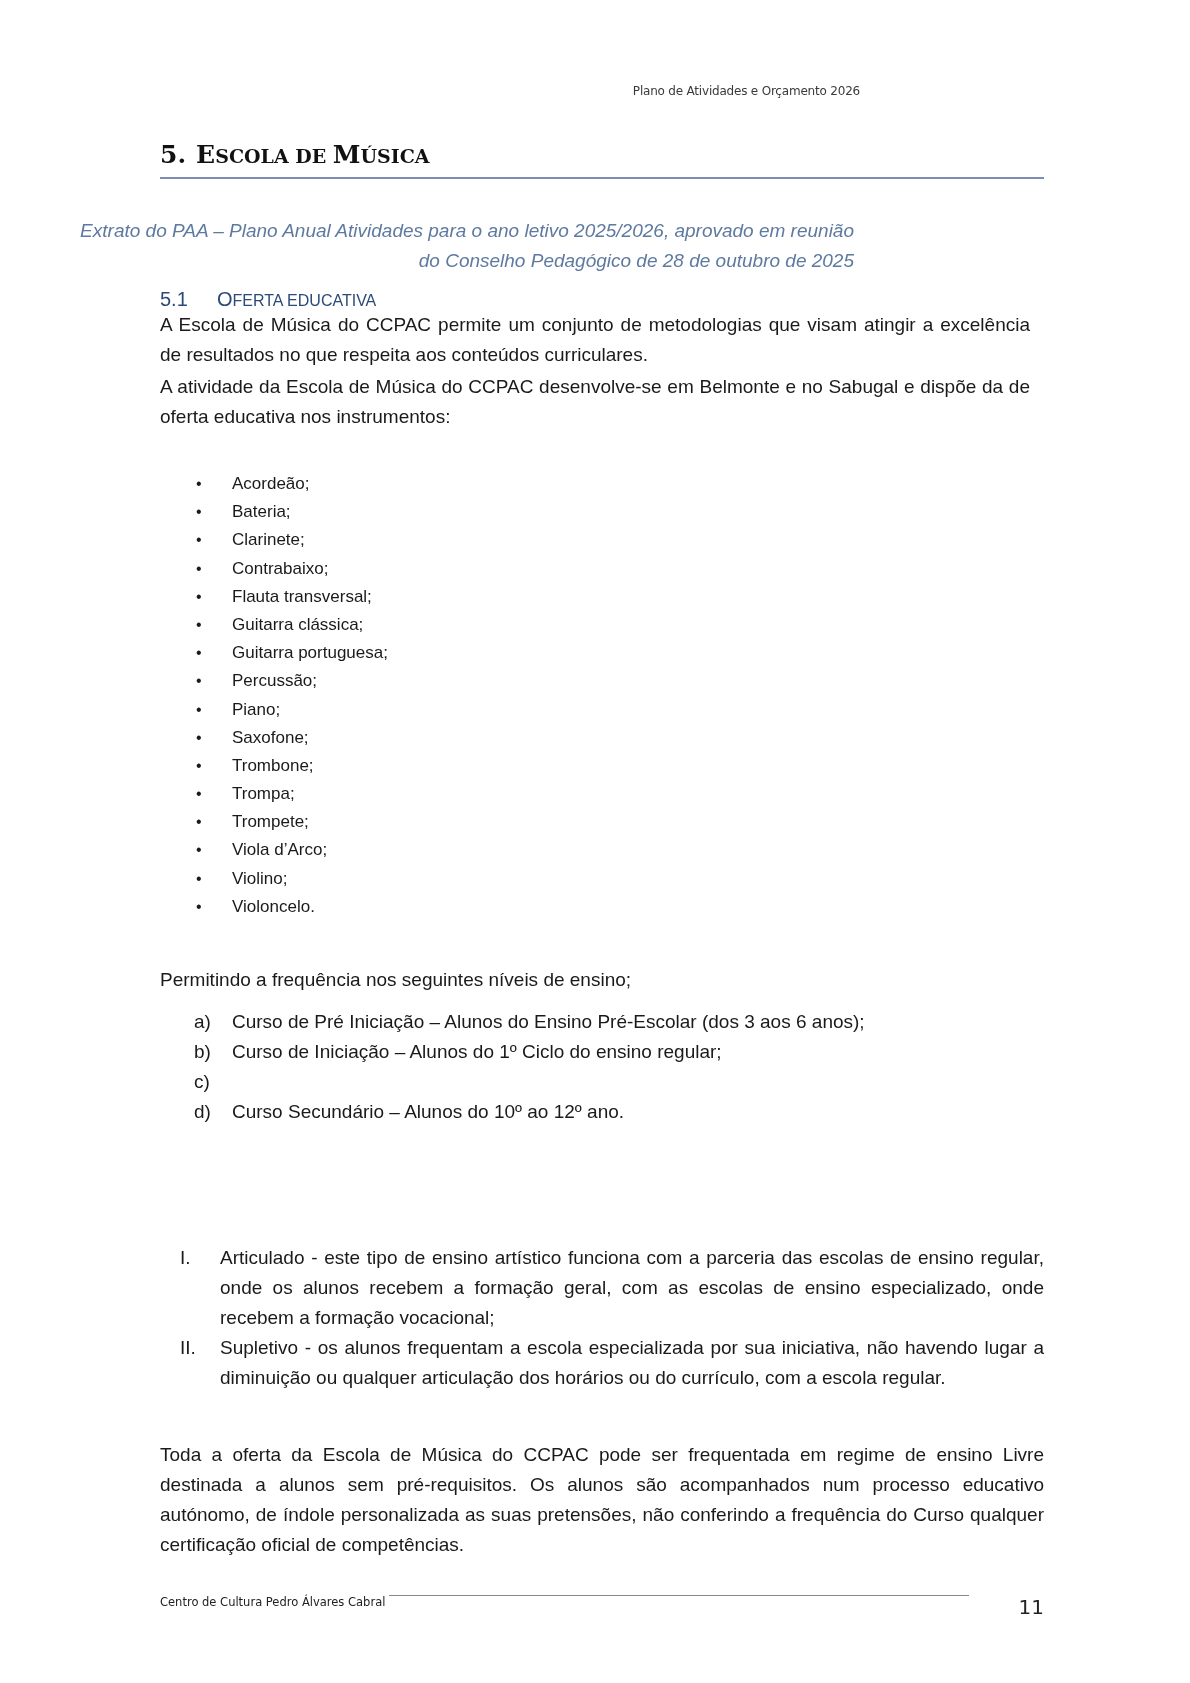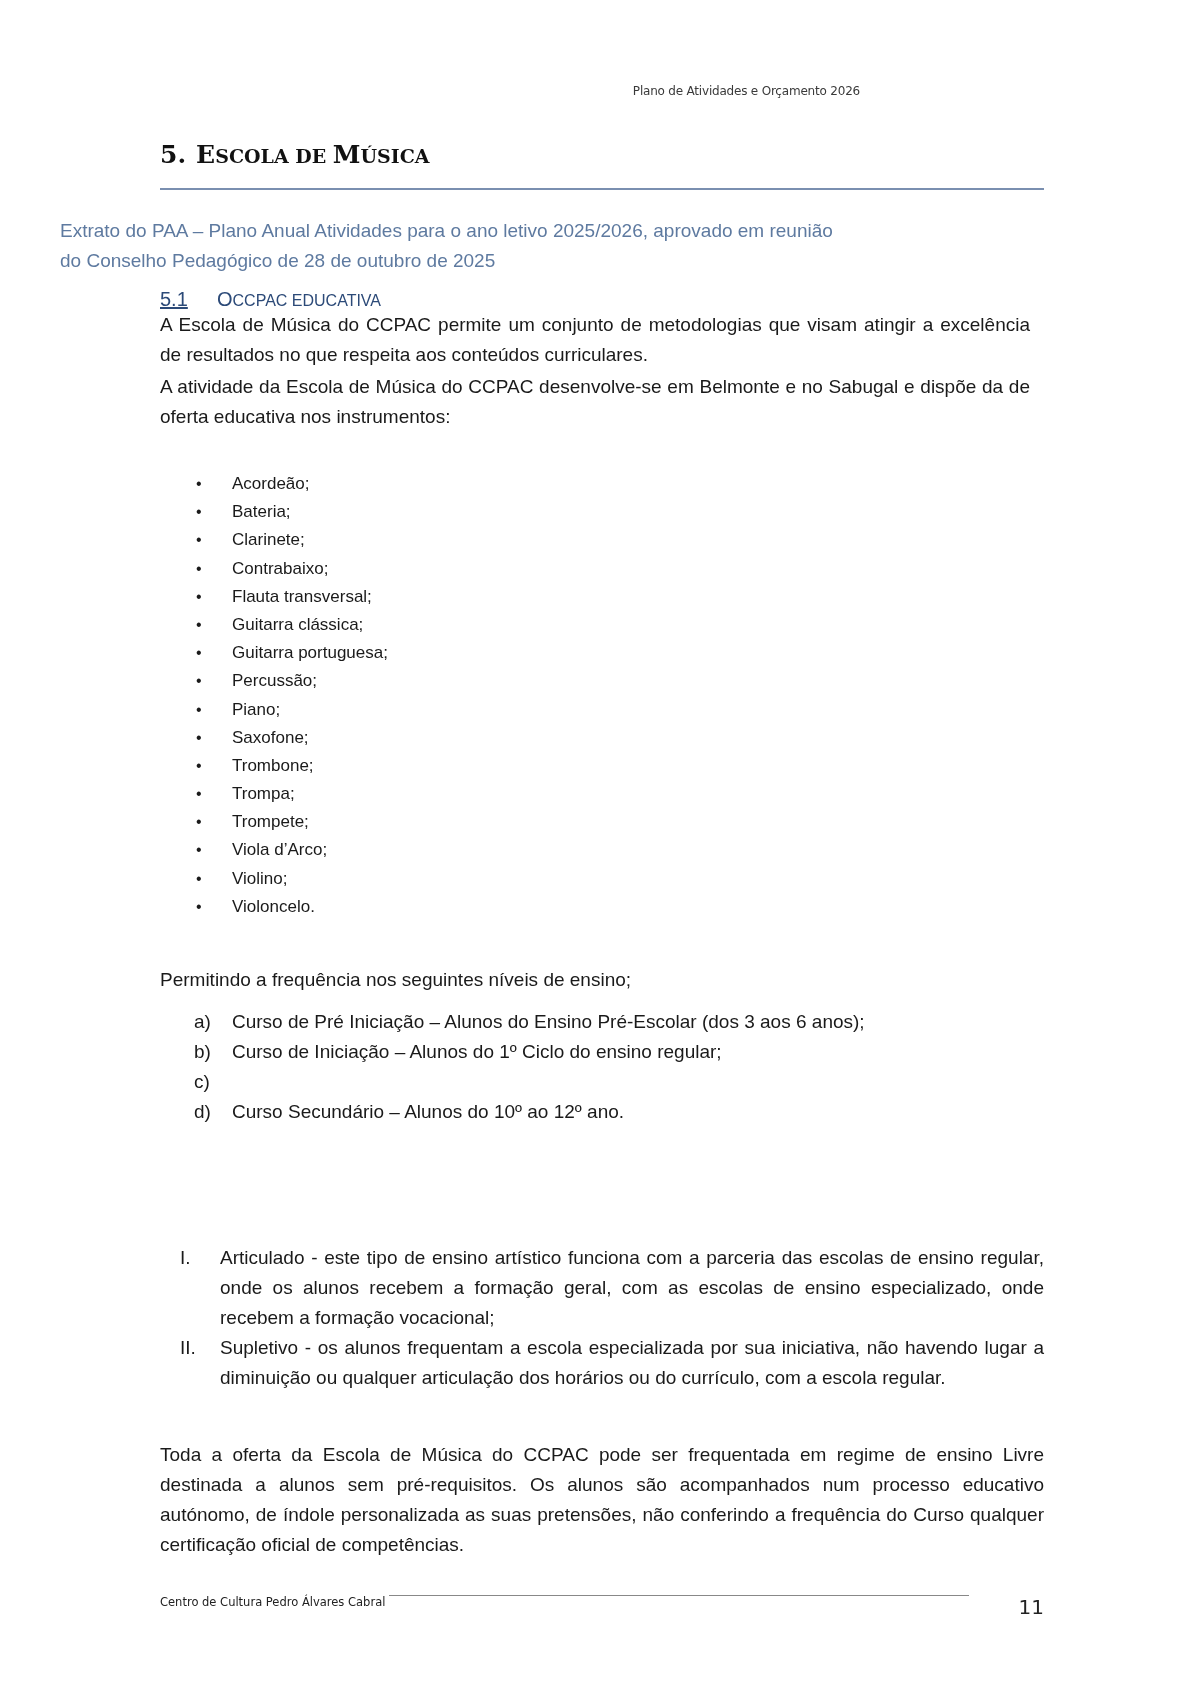--- a/index.html
+++ b/index.html
@@ -3,28 +3,28 @@
 <meta charset="utf-8">
 <style>
   html, body { margin: 0; padding: 0; background: #ffffff; }
   body { width: 1190px; height: 1683px; position: relative; overflow: hidden;
          font-family: "Liberation Sans", sans-serif; color: #1a1a1a; }
   .page { position: absolute; left: 0; top: 0; width: 1010px; height: 1683px; }
   .running-header { position: absolute; right: 150px; top: 84px; font-size: 12px; color: #3a3a3a;
                     font-family: "DejaVu Sans", sans-serif; letter-spacing: -0.2px; }
   .chapter-title { position: absolute; left: 160px; top: 140px; width: 884px;
                    font-family: "DejaVu Serif", serif; font-weight: bold; font-size: 25px; color: #111;
-                   padding-bottom: 19px; border-bottom: 2px solid #7a8fb0; }
+                   padding-bottom: 8px; border-bottom: 2px solid #7a8fb0; }
   .chapter-title .num { margin-right: 10px; }
   .chapter-title .big { font-size: 25px; }
   .chapter-title .sc { font-size: 19px; }
-  .intro-note { position: absolute; right: 150px; top: 216px; width: 800px; text-align: left;
-                color: #5e7aa0; font-size: 19px; line-height: 30px; }
+  .intro-note { position: absolute; right: 156px; top: 216px; width: 800px; text-align: right;
+                font-style: italic; color: #5e7aa0; font-size: 19px; line-height: 30px; }
   .section-heading { position: absolute; left: 160px; top: 288px; font-size: 20px; color: #2c4a78; }
-  .section-heading .secnum { display: inline-block; width: 57px; text-decoration: underline; }
+  .section-heading .secnum { display: inline-block; width: 57px; }
   .section-heading .big { font-size: 20px; }
   .section-heading .sc { font-size: 16px; }
   .para { position: absolute; left: 160px; width: 870px; font-size: 19px; line-height: 30px; text-align: justify; }
   .para.wide { width: 884px; }
   .bullets { position: absolute; left: 196px; top: 470px; margin: 0; padding: 0; list-style: none; font-size: 17px; }
   .bullets li { height: 28.2px; line-height: 28px; display: flex; }
   .bullets .dot { width 36px; display: inline-block; width: 36px; font-size: 16px; }
   .lettered, .roman { position: absolute; left: 194px; margin: 0; padding: 0; list-style: none; font-size: 19px; }
   .lettered li { height: 30px; line-height: 30px; display: flex; }
   .lettered .mark, .roman .mark { display: inline-block; width: 38px; }
@@ -47,21 +47,21 @@
   <div class="chapter-title">
     <span class="num">5.</span><span class="big">E</span><span class="sc">SCOLA DE </span><span class="big">M</span><span class="sc">ÚSICA</span>
   </div>
 
   <div class="intro-note">
     <div>Extrato do PAA – Plano Anual Atividades para o ano letivo 2025/2026, aprovado em reunião</div>
     <div>do Conselho Pedagógico de 28 de outubro de 2025</div>
   </div>
 
   <div class="section-heading">
-    <span class="secnum">5.1</span><span class="big">O</span><span class="sc">CCPAC EDUCATIVA</span>
+    <span class="secnum">5.1</span><span class="big">O</span><span class="sc">FERTA EDUCATIVA</span>
   </div>
 
   <p class="para" style="top:310px;margin:0;">A Escola de Música do CCPAC permite um conjunto de metodologias que visam atingir a excelência de resultados no que respeita aos conteúdos curriculares.</p>
   <p class="para" style="top:372px;margin:0;">A atividade da Escola de Música do CCPAC desenvolve-se em Belmonte e no Sabugal e dispõe da de oferta educativa nos instrumentos:</p>
 
   <ul class="bullets">
     <li>
         <span class="dot">•</span>
         <span>Acordeão;</span>
       </li>

